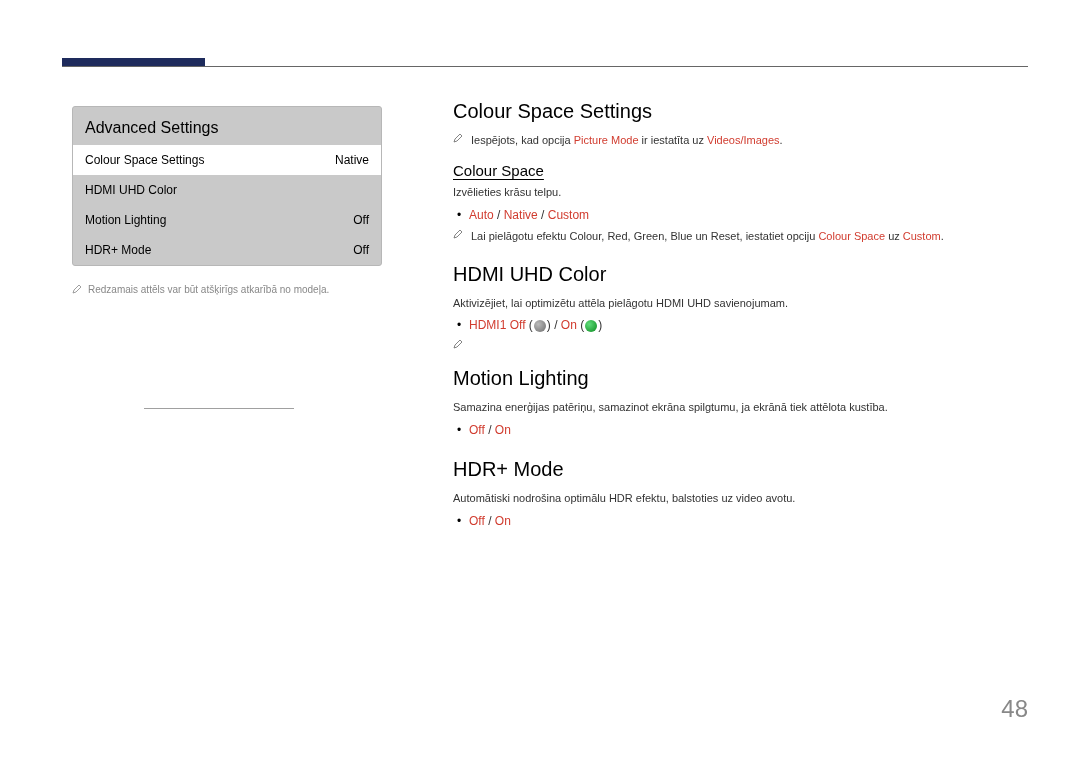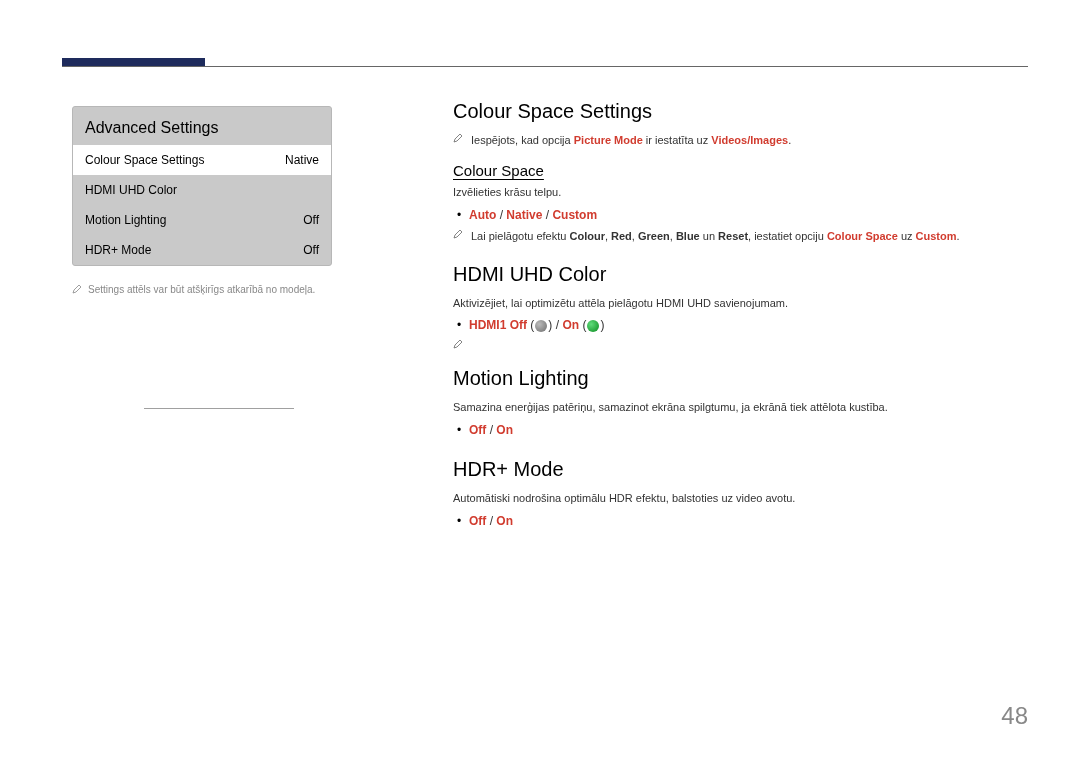--- a/index.html
+++ b/index.html
@@ -24,21 +24,21 @@
     position: absolute;
     left: 62px;
     right: 52px;
     top: 66px;
     border-top: 1px solid #666;
   }
   .left-col {
     position: absolute;
     left: 72px;
     top: 106px;
-    width: 260px;
+    width: 310px;
   }
   .panel {
     background: #c9c9c9;
     border: 1px solid #b7b7b7;
     border-radius: 3px;
     padding: 0;
   }
   .panel-title {
     font-size: 16px;
     font-weight: 400;
@@ -126,36 +126,36 @@
     line-height: 1.7;
   }
   ul.opt li::before {
     content: "•";
     position: absolute;
     left: 4px;
     top: 0;
     color: #000;
   }
   .r { color: #d13c2f; }
-  .b { font-weight: 700; }
+  .b { font-weight: 400; }
   .circle {
     display: inline-block;
     width: 12px;
     height: 12px;
     border-radius: 50%;
     vertical-align: middle;
     margin: 0 1px;
   }
   .circle.grey { background: radial-gradient(circle at 35% 35%, #bbb, #6c6c6c); }
   .circle.green { background: radial-gradient(circle at 35% 35%, #5fdc7a, #0b8a1f); }
   .section-block { margin-bottom: 18px; }
   .page-number {
     position: absolute;
     right: 52px;
-    bottom: 33px;
+    bottom: 40px;
     font-size: 24px;
     color: #888;
     font-weight: 300;
   }
   .panel-row span:last-child { text-align: right; }
 </style>
 </head>
 <body>
 
 <div class="topbar"></div>
@@ -183,21 +183,21 @@
   </div>
 
   <div class="sep"></div>
 
   <div class="note-row" style="margin-top:18px;">
     <span class="pen-icon">
       <svg viewBox="0 0 10 10">
           <path d="M1 9 L2 6 L7 1 L9 3 L4 8 L1 9 Z" fill="none" stroke="#888" stroke-width="0.8"></path>
         </svg>
     </span>
-    <span>Settings attēls var būt atšķirīgs atkarībā no modeļa.</span>
+    <span>Redzamais attēls var būt atšķirīgs atkarībā no modeļa.</span>
   </div>
 </div>
 
 <div class="right-col">
 
   <div class="section-block">
     <h2 class="sec">Colour Space Settings</h2>
     <div class="info-row">
       <span class="pen-icon">
         <svg viewBox="0 0 10 10">

